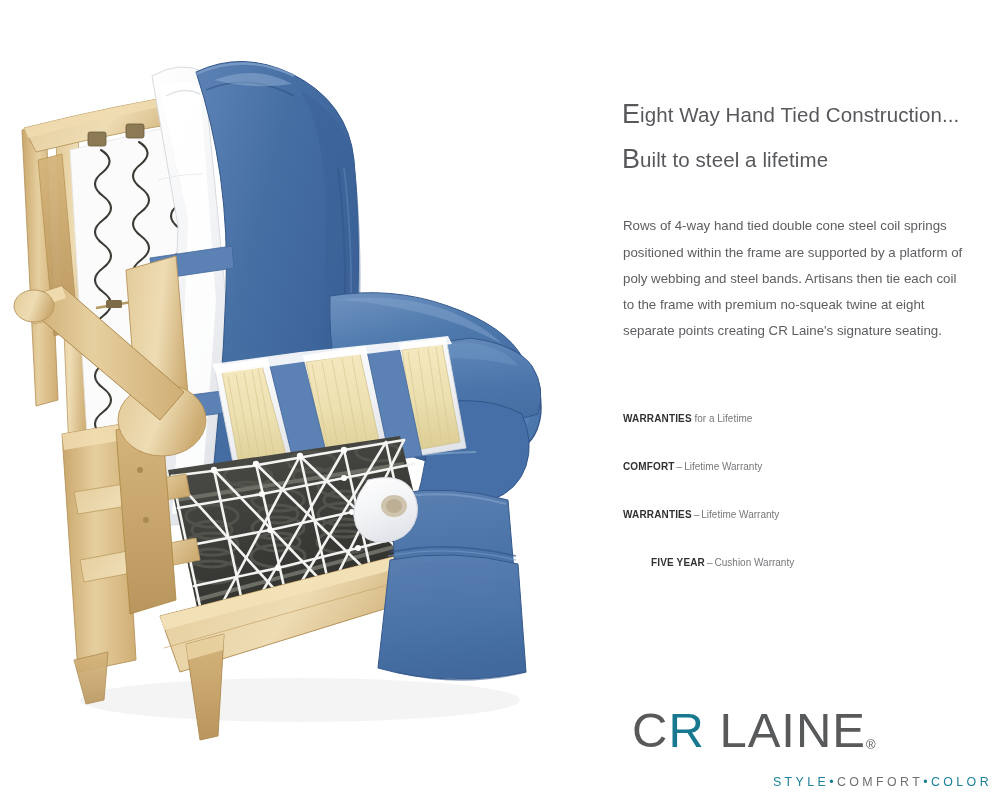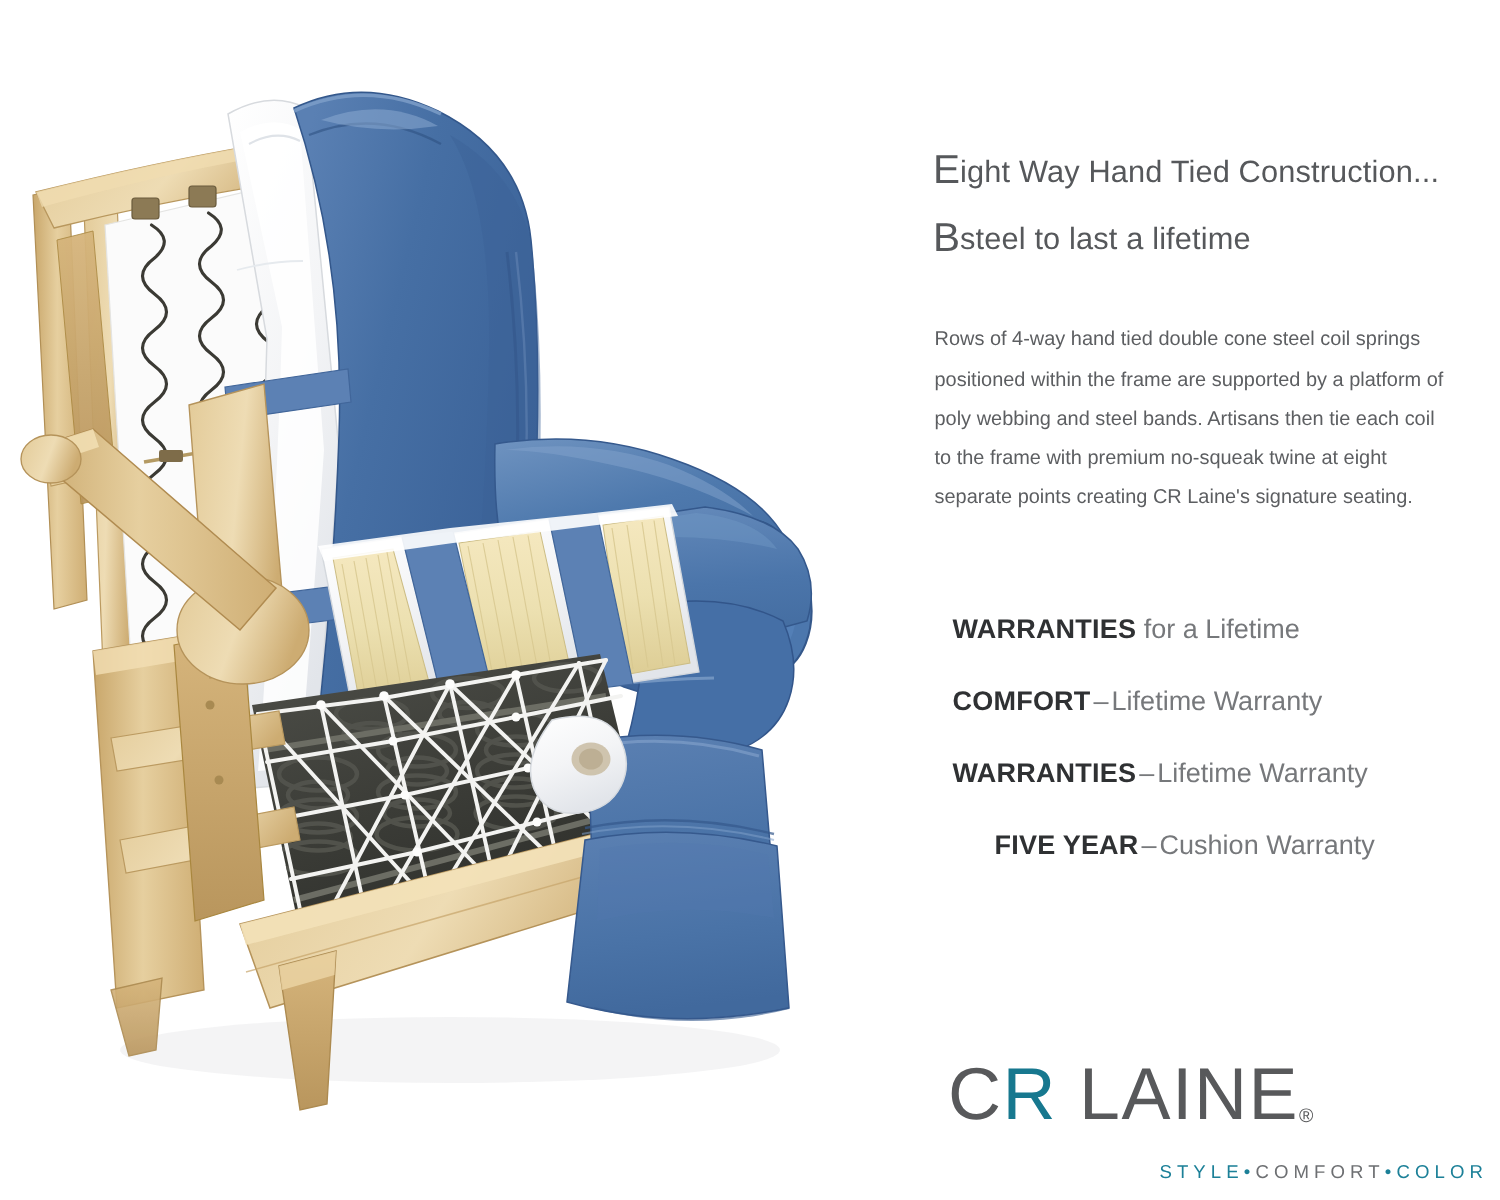--- a/index.html
+++ b/index.html
@@ -75,25 +75,24 @@
     font-weight: 400;
   }
 
   .warranty-block {
     position: absolute;
     left: 3px;
     top: 410px;
     width: 360px;
   }
   .warranty-row {
-    font-size: 18px;
+    font-size: 10px;
     line-height: 18px;
     margin-bottom: 30px;
     white-space: nowrap;
-    margin-left: 12px;
   }
   .warranty-row:last-child { margin-bottom: 0; padding-left: 28px; }
   .w-term {
     font-weight: 700;
     color: #2f3133;
     letter-spacing: 0.15px;
   }
   .w-sep {
     color: #77797c;
     font-weight: 400;
@@ -460,21 +459,21 @@
     </svg>
   </div>
 
   <div id="info-panel">
 
     <div class="headline-block">
       <div class="headline-line">
         <span class="cap">E</span><span>ight Way Hand Tied Construction...</span>
       </div>
       <div class="headline-line">
-        <span class="cap">B</span><span>steel to last a lifetime</span>
+        <span class="cap">B</span><span>uilt to steel a lifetime</span>
       </div>
     </div>
 
     <p class="body-copy">Rows of 4-way hand tied double cone steel coil springs positioned within the frame are supported by a platform of poly webbing and steel bands. Artisans then tie each coil to the frame with premium no-squeak twine at eight separate points creating CR Laine's signature seating.</p>
 
     <div class="warranty-block">
       <div class="warranty-row">
         <span class="w-term">WARRANTIES</span>
         <span class="w-desc">for a Lifetime</span>
       </div>

